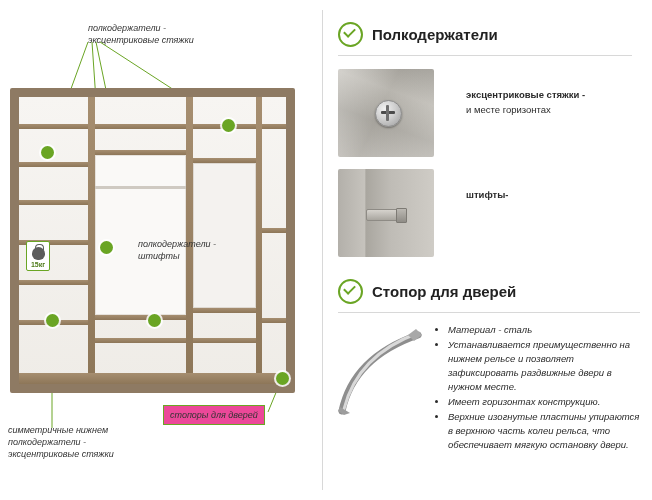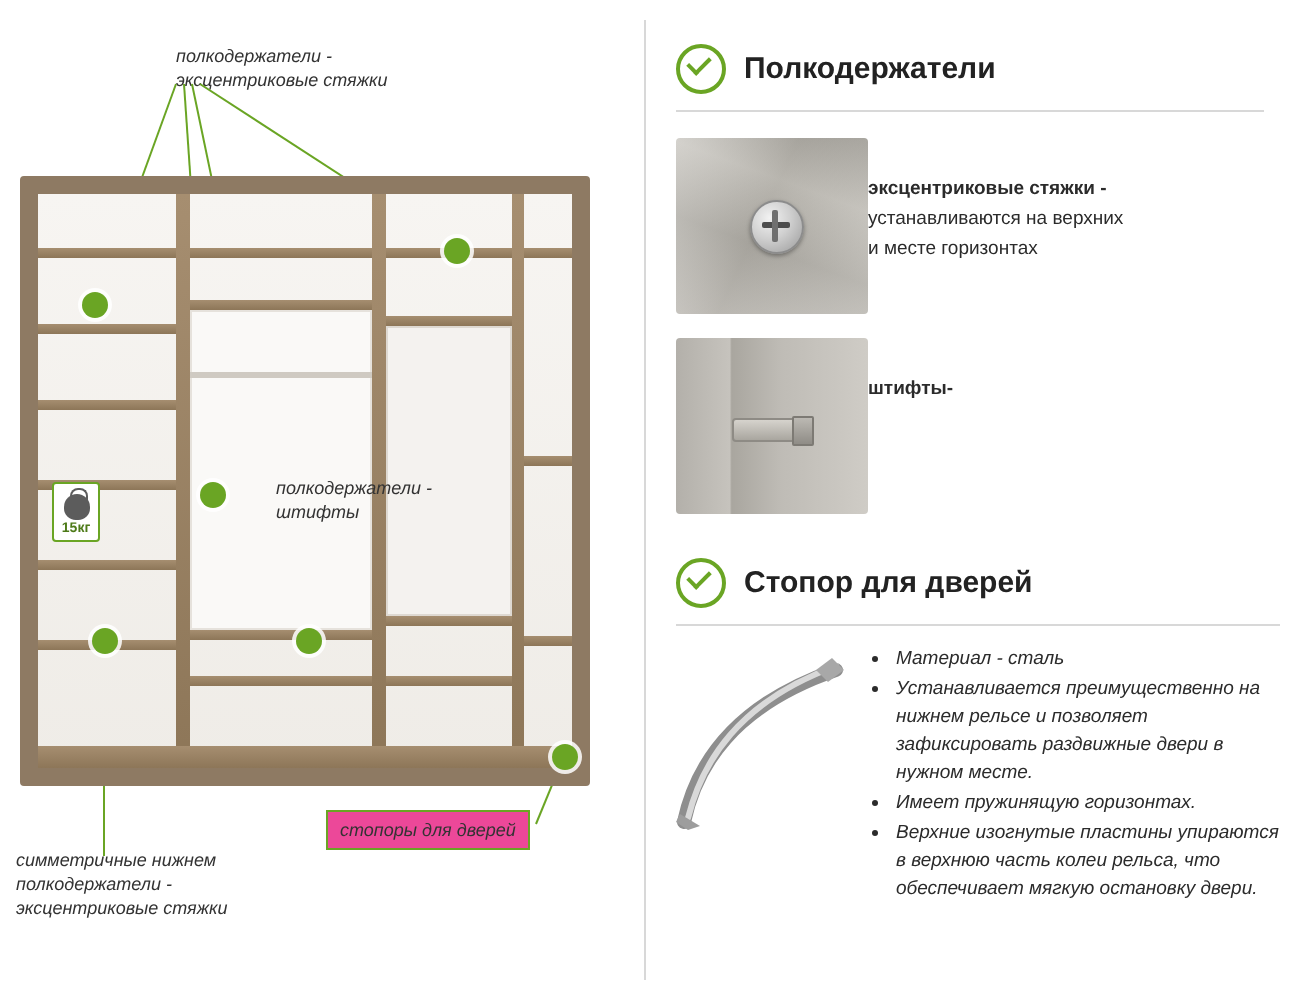--- a/index.html
+++ b/index.html
@@ -176,21 +176,21 @@
     color: #222;
   }
   .divider-horz {
     height: 1px;
     background: #d8d8d8;
     margin: 8px 0 0 0;
   }
 
   .photo-row {
     display: flex;
-    gap: 0;
+    gap: 32px;
     align-items: flex-start;
   }
   .photo {
     width: 96px;
     height: 88px;
     flex: 0 0 auto;
     border-radius: 2px;
     position: relative;
     overflow: hidden;
     background: #b9b6b0;
@@ -386,21 +386,20 @@
         <div class="section-title">Полкодержатели</div>
       </div>
       <div class="divider-horz"></div>
 
       <div class="photo-row" style="margin-top:13px;">
         <div class="photo concrete">
           <div class="cam-lock"></div>
         </div>
         <div class="photo-text">
           <b>эксцентриковые стяжки -</b>
-          <div>устанавливаются на верхних</div>
           <div>и месте горизонтах</div>
         </div>
       </div>
 
       <div class="photo-row" style="margin-top:12px;">
         <div class="photo panel">
           <div class="pin"></div>
         </div>
         <div class="photo-text">
           <b>штифты-</b>
@@ -420,20 +419,20 @@
           <svg width="86" height="92" viewBox="0 0 86 92">
             <path d="M4 88 C10 60 28 30 80 12" stroke="#8e8e8e" stroke-width="7" fill="none" stroke-linecap="round"></path>
             <path d="M6 86 C13 58 31 28 80 10" stroke="#d9d9d9" stroke-width="3" fill="none" stroke-linecap="round"></path>
             <path d="M78 6 L84 12 L76 18 L70 12 Z" fill="#a8a8a8"></path>
             <path d="M2 84 L12 90 L6 92 L0 88 Z" fill="#9d9d9d"></path>
           </svg>
         </div>
         <ul class="bullets">
           <li>Материал - сталь</li>
           <li>Устанавливается преимущественно на нижнем рельсе и позволяет зафиксировать раздвижные двери в нужном месте.</li>
-          <li>Имеет пружинящую горизонтах.</li>
+          <li>Имеет горизонтах конструкцию.</li>
           <li>Верхние изогнутые пластины упираются в верхнюю часть колеи рельса, что обеспечивает мягкую остановку двери.</li>
         </ul>
       </div>
     </div>
 
   </div>
 </div>
 
 </body></html>

